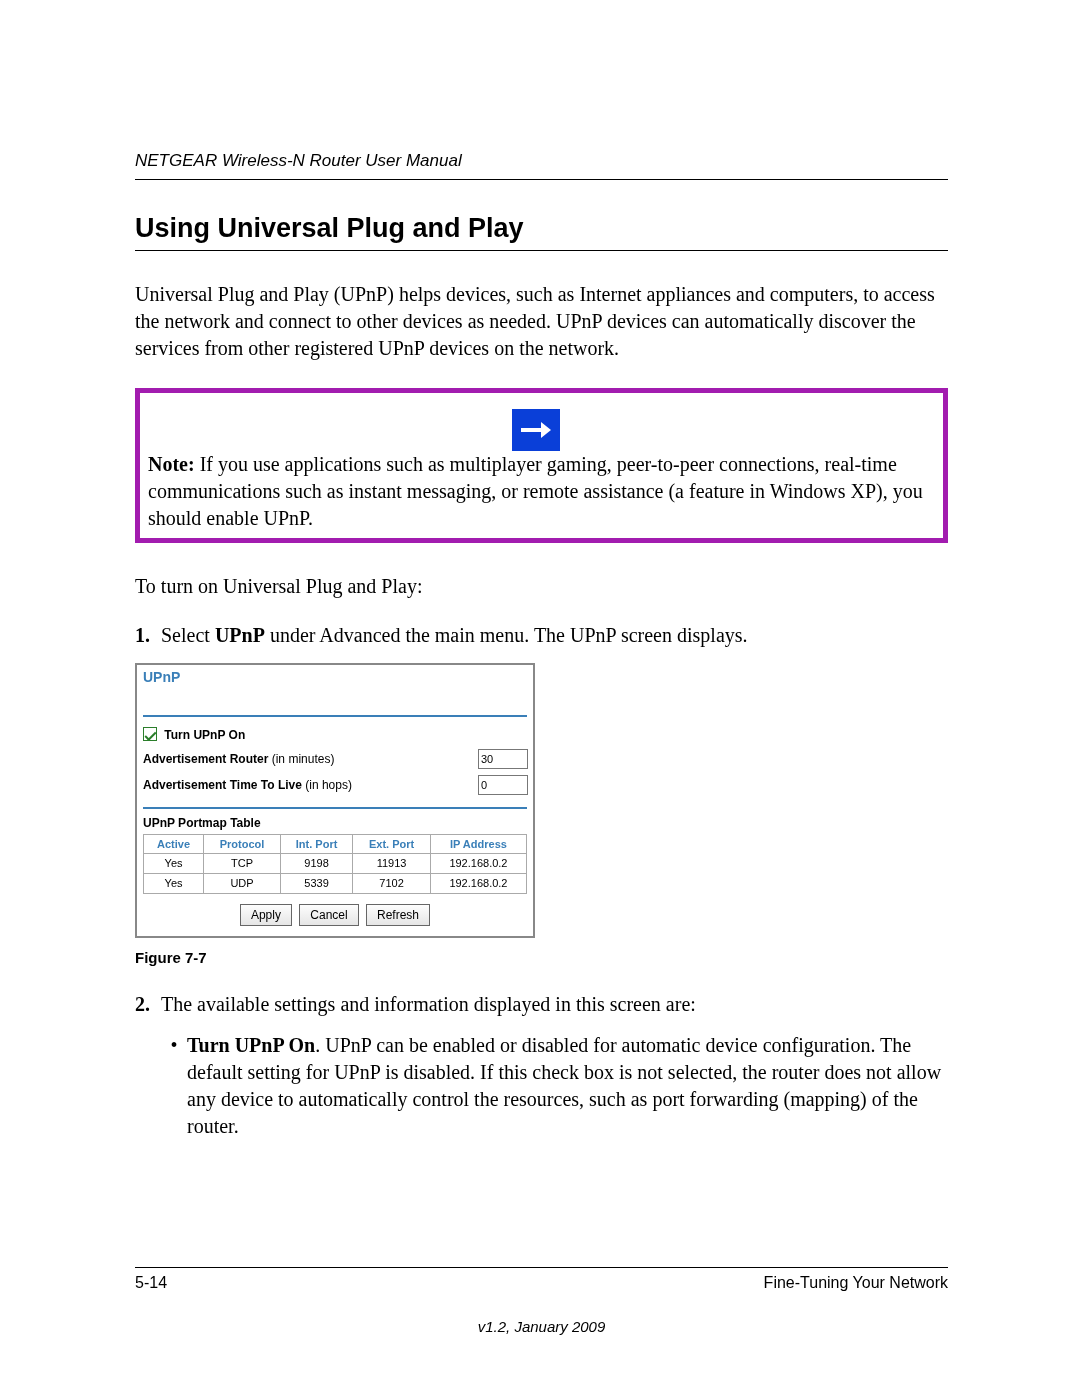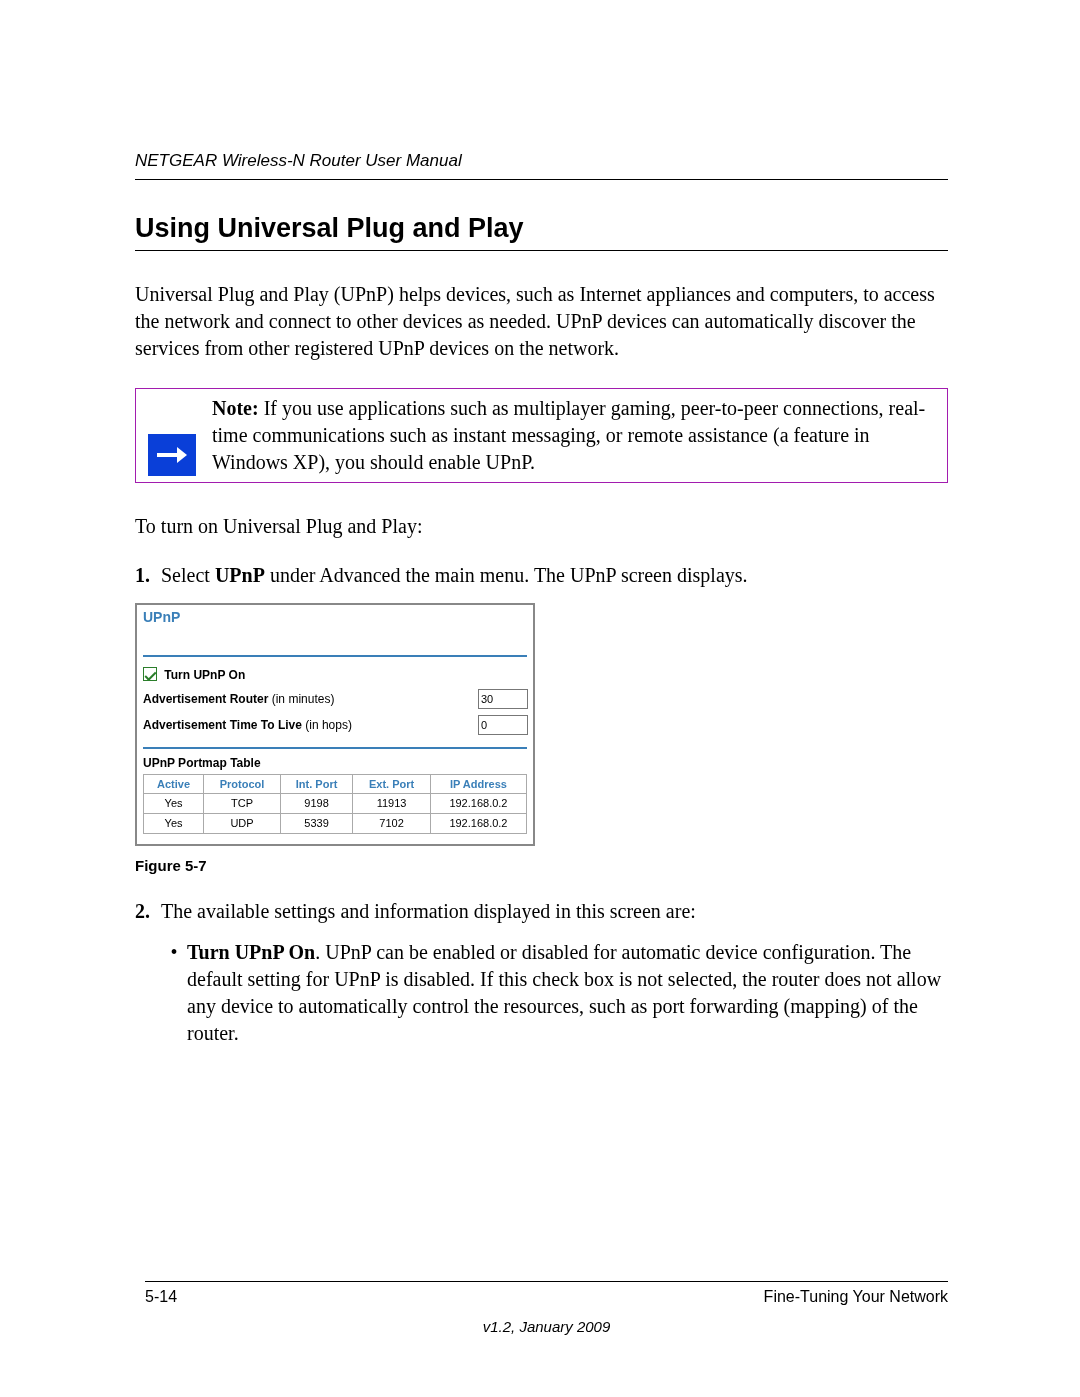--- a/index.html
+++ b/index.html
@@ -38,25 +38,26 @@
     padding-bottom: 4px;
     border-bottom: 1px solid #000;
   }
 
   .para {
     margin: 30px 0 0 0;
   }
 
   
   .note-box {
-    border: 1px solid #a21caf;
+    border: 5px solid #a21caf;
     margin: 26px 0 0 0;
     display: flex;
-    align-items: flex-end;
+    align-items: center;
     padding: 6px 8px;
+    flex-direction: column;
   }
   .note-icon {
     width: 44px;
     height: 38px;
     background: #0a3fd8;
     border: 2px solid #0a3fd8;
     margin: 10px 16px 0 4px;
     position: relative;
     flex: 0 0 auto;
   }
@@ -223,38 +224,38 @@
     background: linear-gradient(#fdfdfd, #e5e5e5);
     font-family: Arial, Helvetica, sans-serif;
     font-size: 12px;
     padding: 2px 10px;
     margin: 0 2px;
   }
 
   
   .footer-wrap {
     position: absolute;
-    left: 145px;
+    left: 135px;
     right: 132px;
     bottom: 60px;
   }
   .footer-rule {
     border-top: 1px solid #000;
     padding-top: 4px;
     display: flex;
     justify-content: space-between;
     font-family: Arial, Helvetica, sans-serif;
     font-size: 16px;
   }
   .footer-version {
     text-align: center;
     font-family: Arial, Helvetica, sans-serif;
     font-style: italic;
     font-size: 15px;
-    margin-top: 9px;
+    margin-top: 23px;
   }
 </style>
 </head>
 <body>
 
 <div class="page">
 
   <div class="running-header">NETGEAR Wireless-N Router User Manual</div>
 
   <h1 class="section-title">Using Universal Plug and Play</h1>
@@ -339,23 +340,28 @@
           <tr>
             <td>Yes</td>
             <td>UDP</td>
             <td>5339</td>
             <td>7102</td>
             <td>192.168.0.2</td>
           </tr>
         </tbody>
       </table>
 
-    </div>
-
-    <div class="figure-caption">Figure 5-7</div>
+      <div class="btn-row">
+        <span class="btn">Apply</span>
+        <span class="btn">Cancel</span>
+        <span class="btn">Refresh</span>
+      </div>
+    </div>
+
+    <div class="figure-caption">Figure 7-7</div>
   </div>
 
   <div class="num-list">
     <div class="num-item">
       <div class="num">2.</div>
       <div class="num-body">
         <span>The available settings and information displayed in this screen are:</span>
         <div class="bullets">
           <div class="bullet">
             <div class="dot">•</div>

